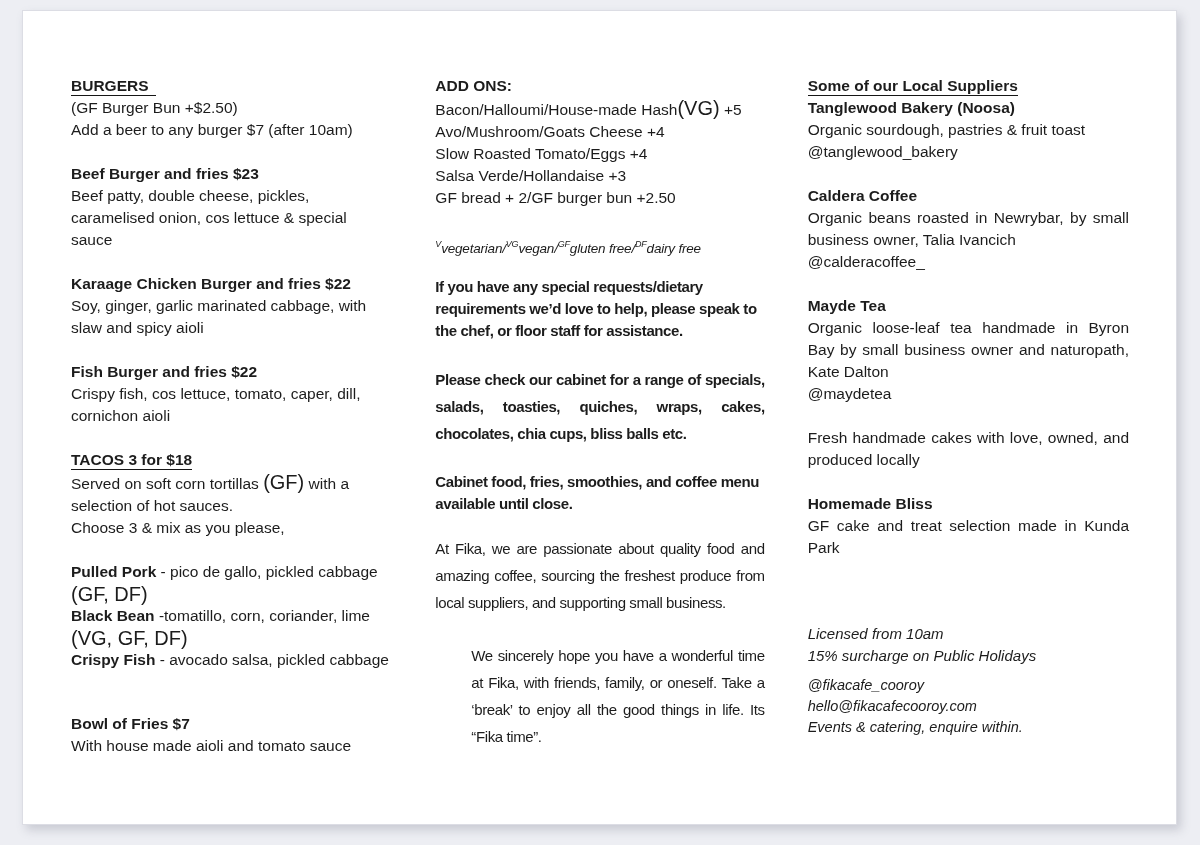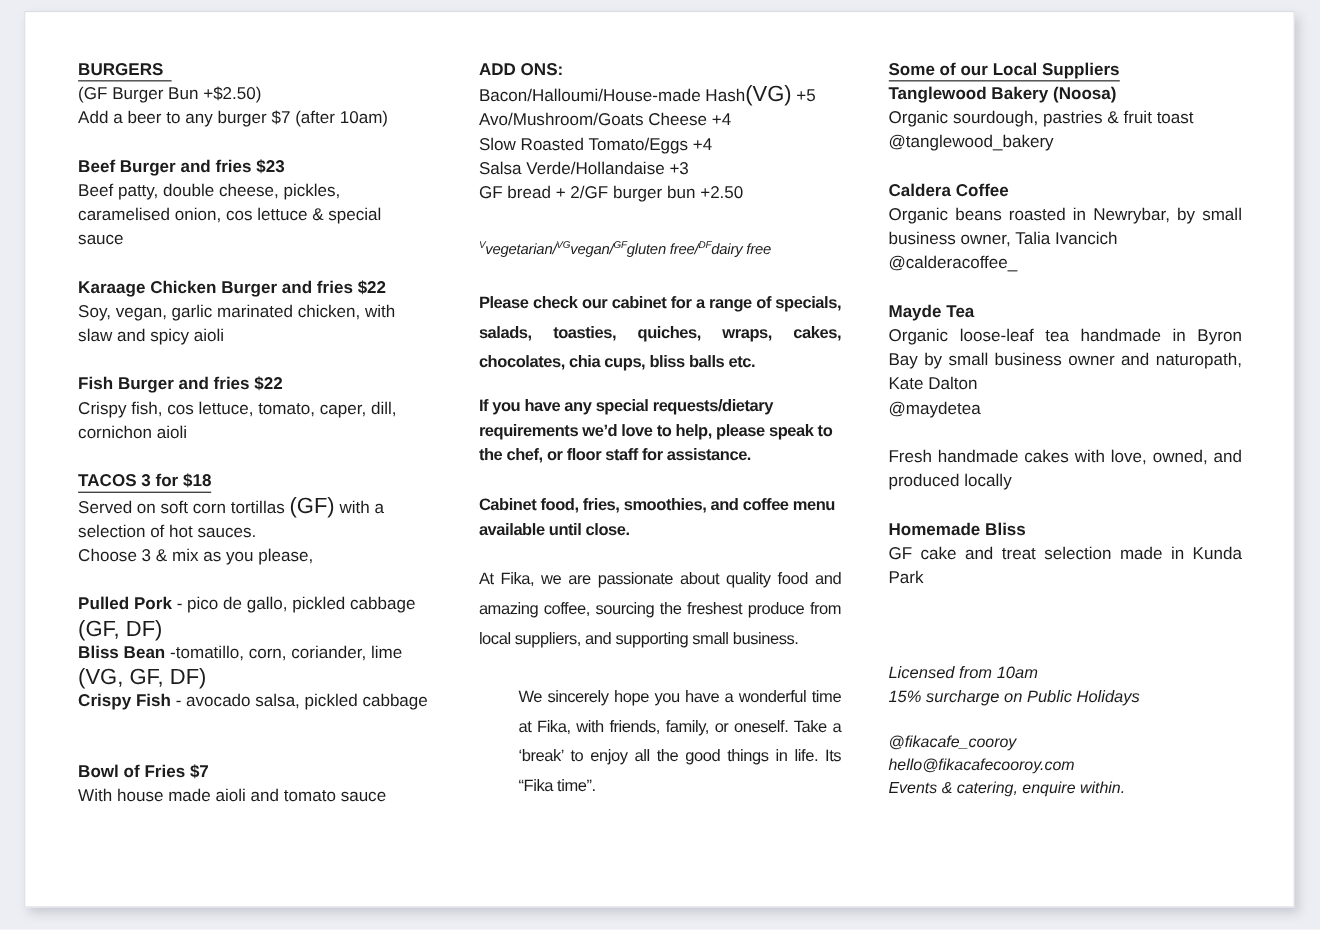--- a/index.html
+++ b/index.html
@@ -13,21 +13,21 @@
   .sheet{
     position:absolute;left:22px;top:10px;width:1155px;height:815px;
     background:#ffffff;
     border:1px solid #dcdde4;
     box-sizing:border-box;
     box-shadow:4px 5px 9px rgba(120,122,140,0.30);
     overflow:hidden;
   }
   .content{
     display:flex;
-    padding:42px 47px 0 48px;
+    padding:64px 47px 0 48px;
     box-sizing:border-box;
     justify-content:center;
   }
   .col{font-size:15.5px;line-height:22px;}
   .col1{width:322px;margin-right:43px;}
   .col2{width:330px;margin-right:43px;}
   .col3{width:322px;}
   .b{font-weight:bold;}
   .it{}
   .u{display:inline-block;border-bottom:1.6px solid #161616;padding-bottom:0px;line-height:19px;}
@@ -40,80 +40,80 @@
   .col2 .para{font-size:15px;letter-spacing:-0.4px;}
   .lh27{line-height:27px;}
   .legend{margin-top:24px;font-size:13.5px;font-style:italic;letter-spacing:-0.2px;}
   .legend .sup{font-size:9px;vertical-align:super;font-style:italic;}
   .mt16{margin-top:16px;}
   .mt24{margin-top:24px;}
   .mt20{margin-top:20px;}
   .mt26{margin-top:26px;margin-left:36px;}
   .supplier-desc{text-align:justify;}
   .footer{margin-top:64px;font-size:15px;line-height:22px;font-style:italic;}
-  .social{margin-top:20px;font-size:14.5px;line-height:21px;font-style:italic;}
+  .social{margin-top:8px;font-size:14.5px;line-height:21px;font-style:italic;}
 </style>
 </head>
 <body>
 
 <div class="sheet">
   <div class="content">
 
     <div class="col col1">
       <div><span class="b u padr">BURGERS</span></div>
       <div class="it">(GF Burger Bun +$2.50)</div>
       <div class="it">Add a beer to any burger $7 (after 10am)</div>
 
       <div class="mt">
         <div class="b nw">Beef Burger and fries $23</div>
         <div>Beef patty, double cheese, pickles, caramelised onion, cos lettuce &amp; special sauce</div>
       </div>
 
       <div class="mt">
         <div class="b nw">Karaage Chicken Burger and fries $22</div>
-        <div>Soy, vegan, garlic marinated chicken, with slaw and spicy aioli</div>
+        <div>Soy, ginger, garlic marinated cabbage, with slaw and spicy aioli</div>
       </div>
 
       <div class="mt">
         <div class="b nw">Fish Burger and fries $22</div>
         <div>Crispy fish, cos lettuce, tomato, caper, dill, cornichon aioli</div>
       </div>
 
       <div class="mt">
         <div><span class="b u">TACOS 3 for $18</span></div>
         <div><span>Served on soft corn tortillas </span><span class="it smd">(GF)</span><span> with a selection of hot sauces.</span></div>
         <div>Choose 3 &amp; mix as you please,</div>
       </div>
 
       <div class="mt">
         <div class="nw"><span class="b">Pulled Pork</span><span> - pico de gallo, pickled cabbage</span></div>
         <div class="it smd">(GF, DF)</div>
-        <div class="nw"><span class="b">Bliss Bean</span><span> -tomatillo, corn, coriander, lime</span></div>
+        <div class="nw"><span class="b">Black Bean</span><span> -tomatillo, corn, coriander, lime</span></div>
         <div class="it smd">(VG, GF, DF)</div>
         <div class="nw"><span class="b">Crispy Fish</span><span> - avocado salsa, pickled cabbage</span></div>
       </div>
 
       <div class="mt-lg">
         <div class="b nw">Bowl of Fries $7</div>
         <div>With house made aioli and tomato sauce</div>
       </div>
     </div>
 
     <div class="col col2">
       <div class="b">ADD ONS:</div>
       <div class="nw"><span>Bacon/Halloumi/House-made Hash</span><span class="it smd">(VG)</span><span> +5</span></div>
       <div>Avo/Mushroom/Goats Cheese +4</div>
       <div>Slow Roasted Tomato/Eggs +4</div>
       <div>Salsa Verde/Hollandaise +3</div>
       <div>GF bread + 2/GF burger bun +2.50</div>
 
       <div class="legend nw"><span class="sup">V</span><span>vegetarian/</span><span class="sup">VG</span><span>vegan/</span><span class="sup">GF</span><span>gluten free/</span><span class="sup">DF</span><span>dairy free</span></div>
 
+      <div class="b para mt16">If you have any special requests/dietary requirements we’d love to help, please speak to the chef, or floor staff for assistance.</div>
       <div class="b para just lh27 mt24">Please check our cabinet for a range of specials, salads, toasties, quiches, wraps, cakes, chocolates, chia cups, bliss balls etc.</div>
-      <div class="b para mt16">If you have any special requests/dietary requirements we’d love to help, please speak to the chef, or floor staff for assistance.</div>
       <div class="b para mt24">Cabinet food, fries, smoothies, and coffee menu available until close.</div>
 
       <div class="it para just lh27 mt20">At Fika, we are passionate about quality food and amazing coffee, sourcing the freshest produce from local suppliers, and supporting small business.</div>
       <div class="it para just lh27 mt26">We sincerely hope you have a wonderful time at Fika, with friends, family, or oneself. Take a ‘break’ to enjoy all the good things in life. Its “Fika time”.</div>
     </div>
 
     <div class="col col3">
       <div><span class="b u">Some of our Local Suppliers</span></div>
 
       <div>

